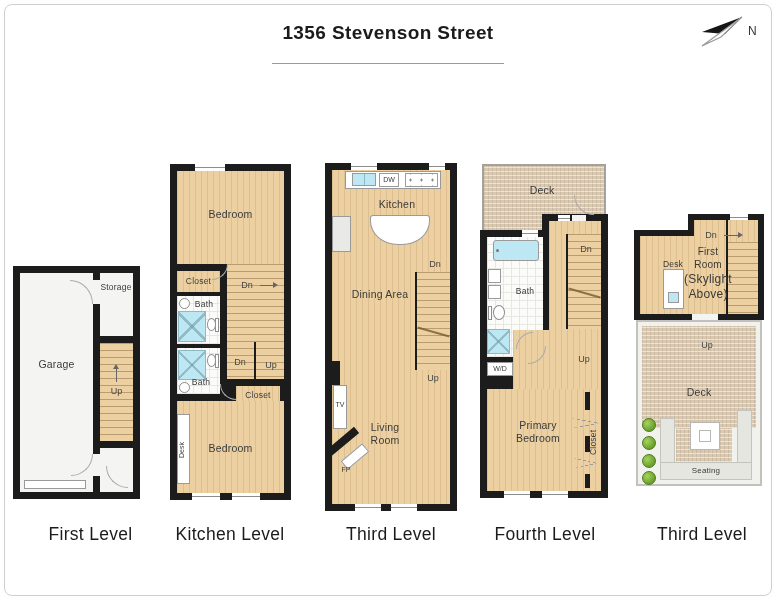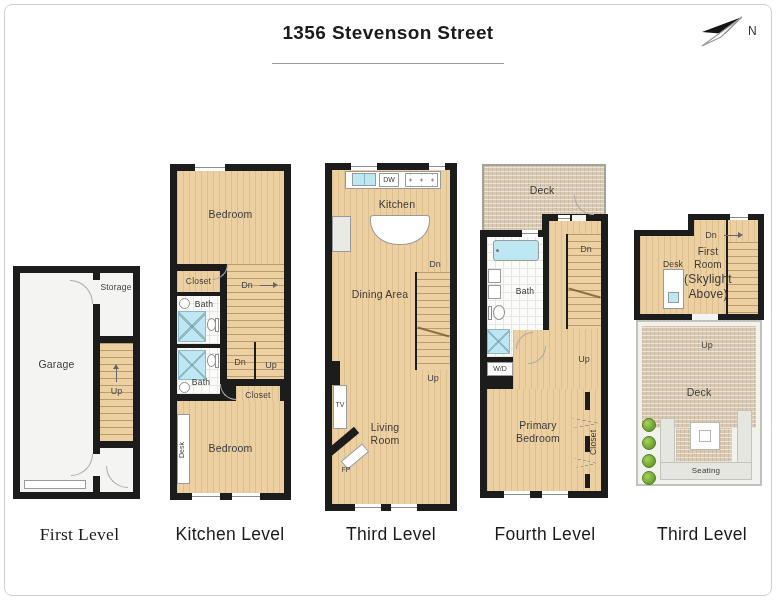--- a/index.html
+++ b/index.html
@@ -94,21 +94,21 @@
   <div class="white-room" style="left:80px;top:188px;width:7px;height:22px;"></div>
   <div class="arc arc-br" style="left:58px;top:188px;width:22px;height:22px;"></div>
   <div class="arc arc-bl" style="left:93px;top:200px;width:22px;height:22px;"></div>
   <div class="fixture" style="left:11px;top:214px;width:62px;height:9px;"></div>
   <div class="lbl" style="left:7px;top:92px;width:73px;">Garage</div>
   <div class="lbl sm" style="left:83px;top:16px;width:40px;">Storage</div>
   <div class="vline" style="left:103px;top:102px;height:14px;"></div>
   <div class="tri-up" style="left:100px;top:98px;"></div>
   <div class="stair-lbl" style="left:87px;top:120px;width:33px;">Up</div>
 </div>
-<div class="level-label" style="left:16px;width:127px;font-family:Liberation Serif, serif;">First Level</div>
+<div class="level-label" style="left:27px;width:127px;">First Level</div>
 
 <div class="plan" style="left:170px;top:164px;width:121px;height:336px;">
   <div class="wood" style="left:7px;top:7px;width:107px;height:93px;"></div>
   <div class="win" style="left:25px;top:0;width:30px;height:7px;"></div>
   <div class="lbl" style="left:27px;top:44px;width:67px;">Bedroom</div>
 
   <div class="wood" style="left:7px;top:107px;width:43px;height:21px;"></div>
   <div class="lbl sm" style="left:7px;top:112px;width:43px;">Closet</div>
 
   <div class="tile" style="left:7px;top:132px;width:43px;height:48px;"></div>

